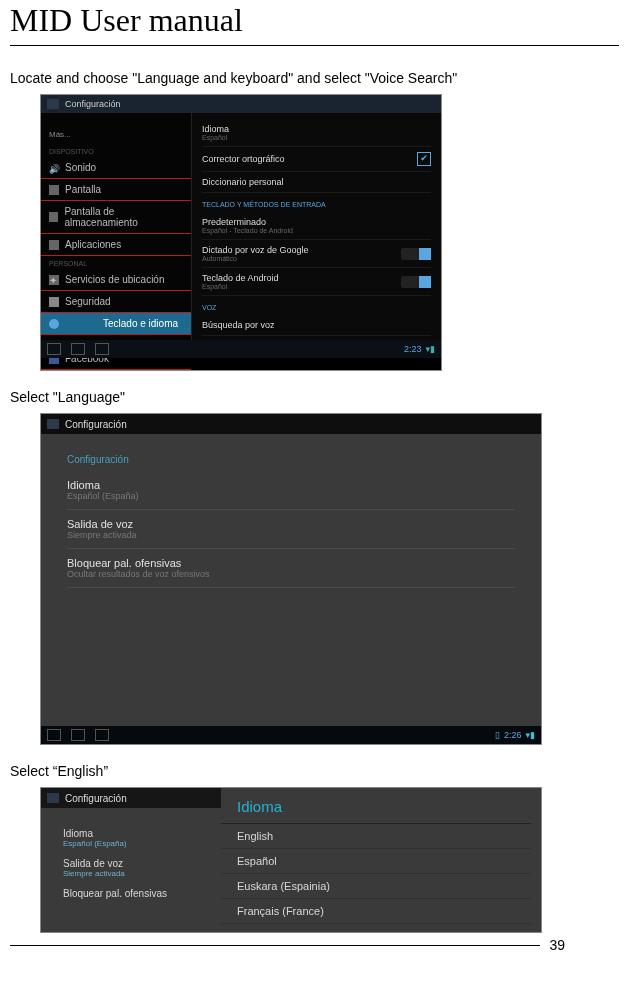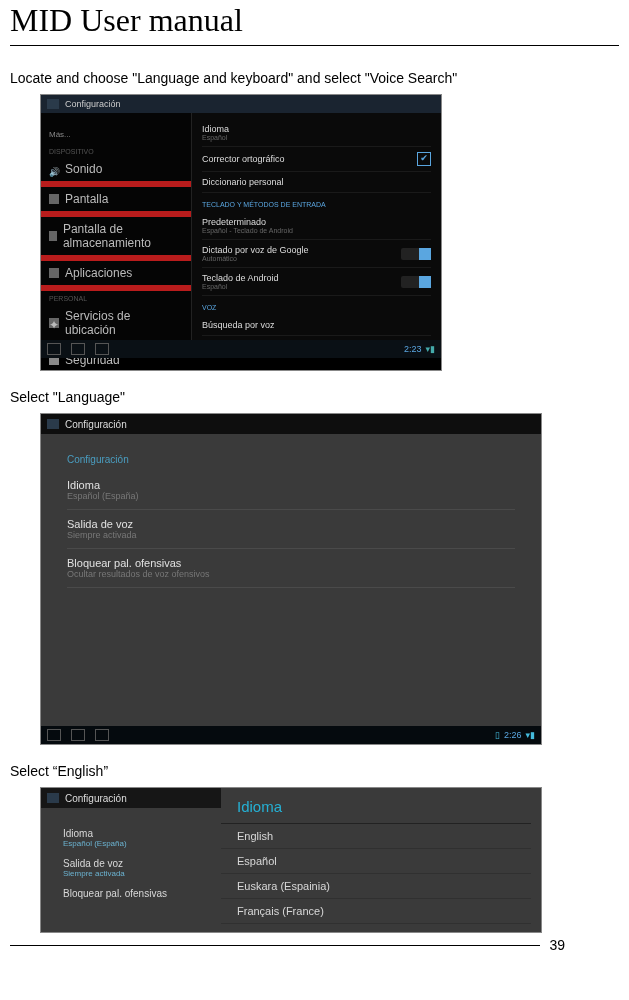--- a/index.html
+++ b/index.html
@@ -59,23 +59,23 @@
     background: #050505;
     border-right: 1px solid #222;
     padding-top: 12px;
   }
   .side-head { font-size: 7px; color: #555; padding: 4px 8px 2px; }
   .side-item {
     display: flex;
     align-items: center;
     gap: 6px;
     padding: 5px 8px;
-    font-size: 12px;
+    font-size: 10px;
     color: #bbb;
-    border-bottom: 6px solid #b91c1c;
+    border-bottom: 1px solid #b91c1c;
   }
   .side-item.sel { background: #1e6a8f; color: #fff; gap: 44px; }
   .side-ico { width: 10px; height: 10px; display: inline-block; background: #666; }
   .ico-globe { border-radius: 50%; background: #5aa6e0; }
   .ico-vol::before { content: "🔊"; font-size: 9px; color: #aaa; }
   .ico-vol { background: none; }
   .ico-lock { background: #888; }
   .ico-fb { background: #3b5998; }
   .shot1-main {
     flex: 1;

